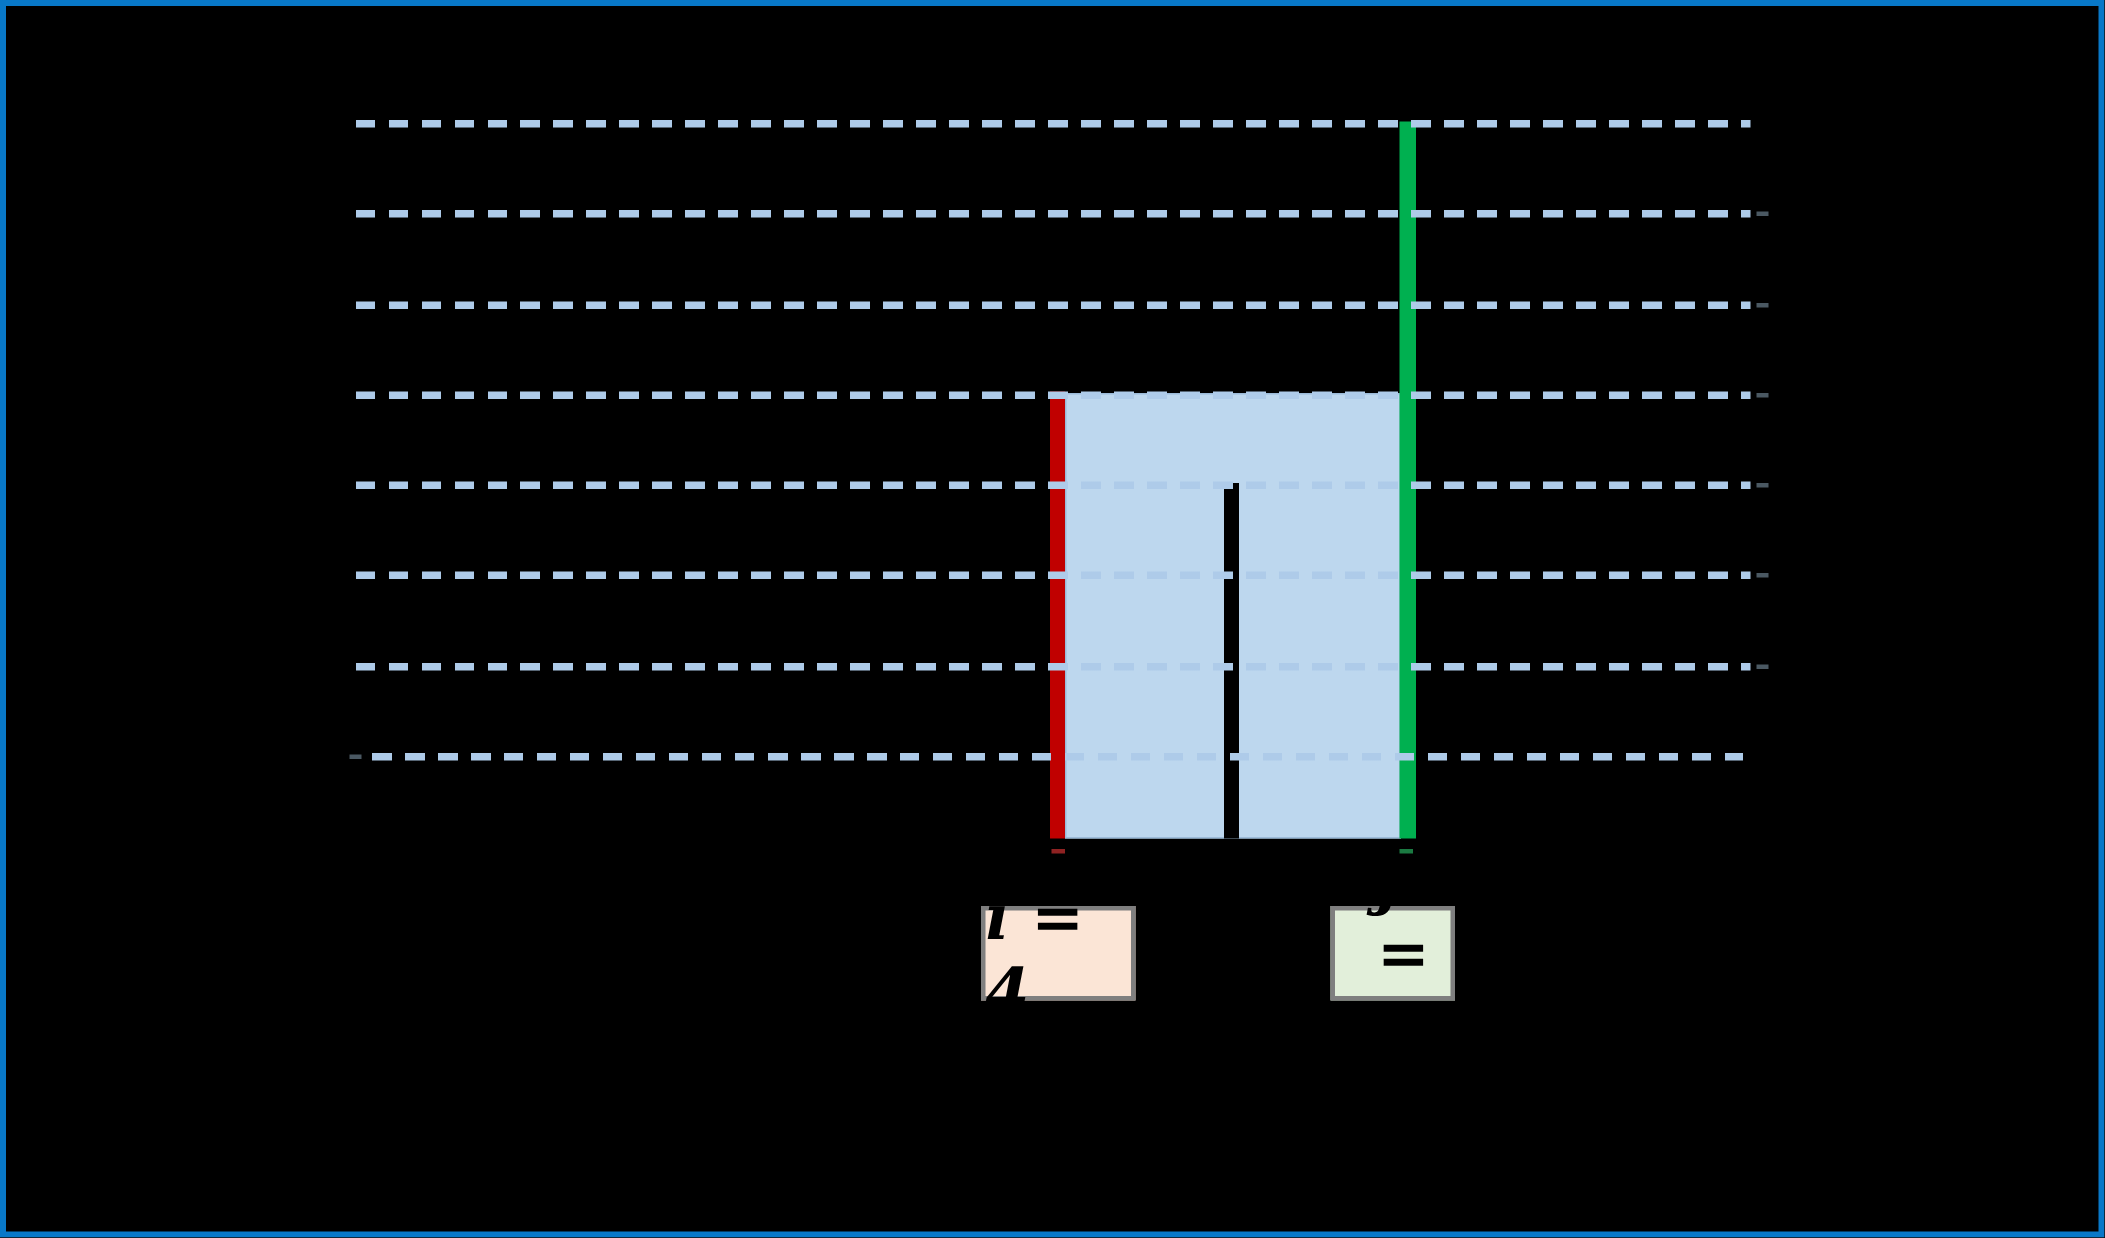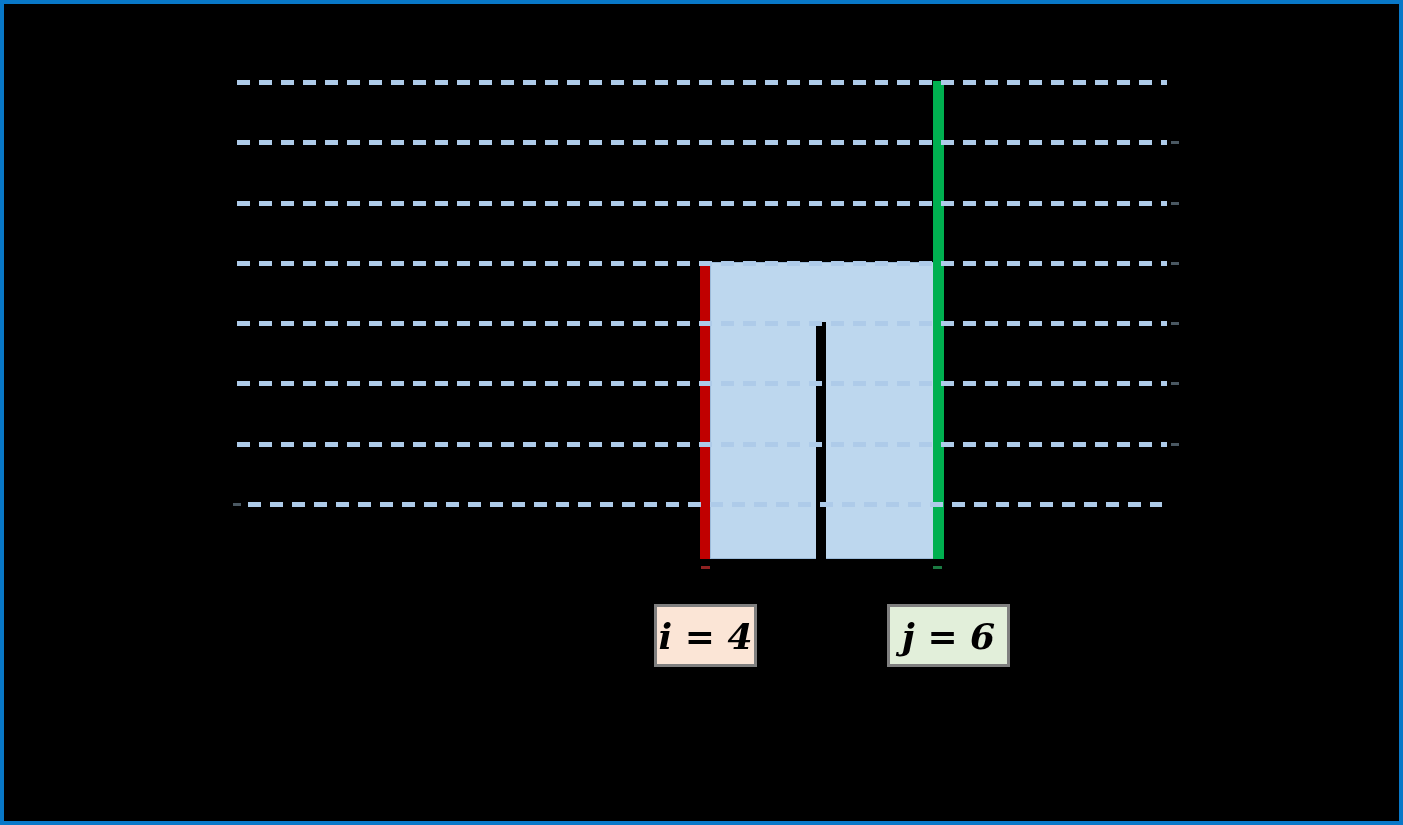--- a/index.html
+++ b/index.html
@@ -55,28 +55,28 @@
   
   .pointer-label {
     position: absolute;
     top: 600px;
     height: 63px;
     border: 3px solid #7F7F7F;
     box-sizing: border-box;
     display: flex;
     align-items: center;
     justify-content: center;
-    font-size: 36px;
+    font-size: 42px;
     font-weight: bold;
     font-style: italic;
     color: #000000;
     z-index: 6;
   }
   .label-i { left: 650px; width: 103px; background: #FBE5D6; }
-  .label-j { left: 883px; width: 123px; background: #E2EFDA; }
+  .label-j { left: 883px; width: 83px; background: #E2EFDA; padding-left: 28px; }
 </style>
 </head>
 <body>
 
 <div id="canvas">
 
   <div class="water-fill"></div>
 
   <div class="bar bar-red"></div>
   <div class="bar bar-black"></div>

